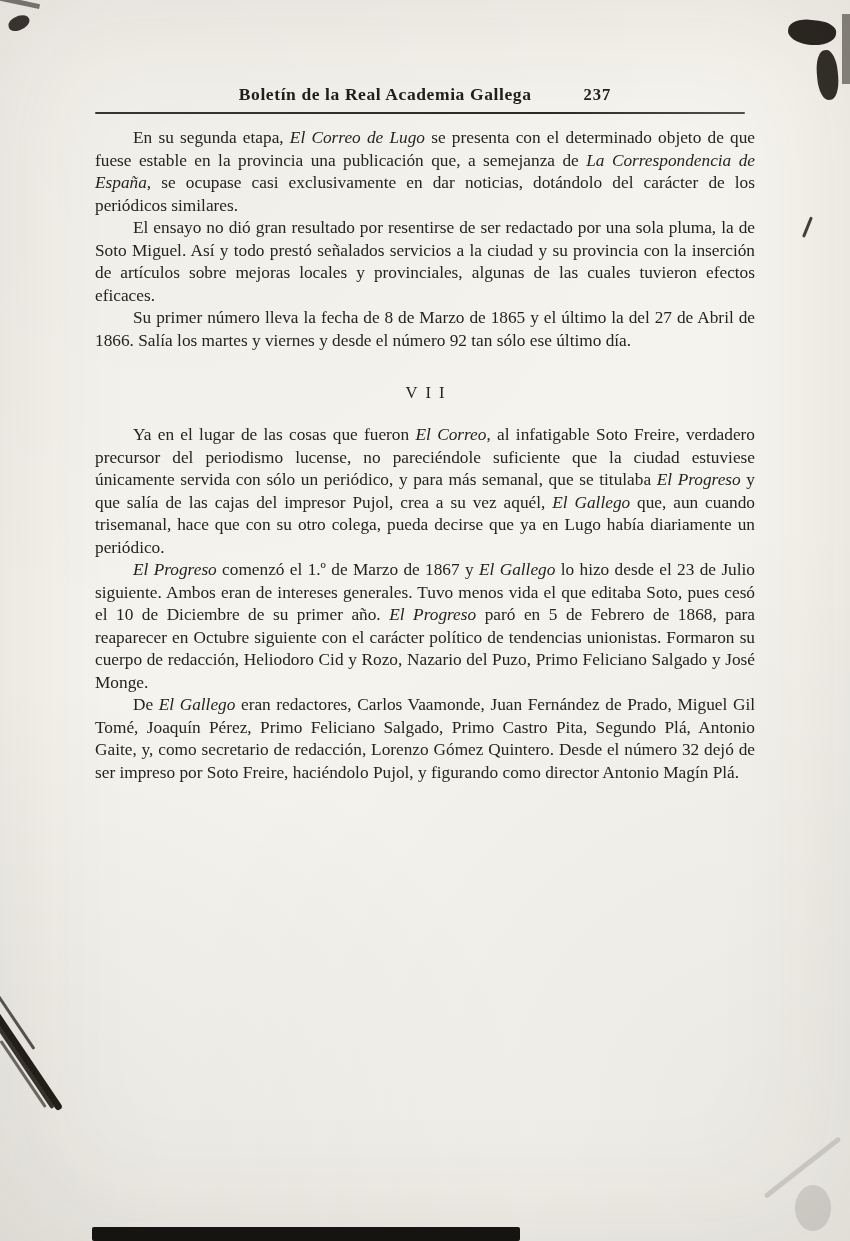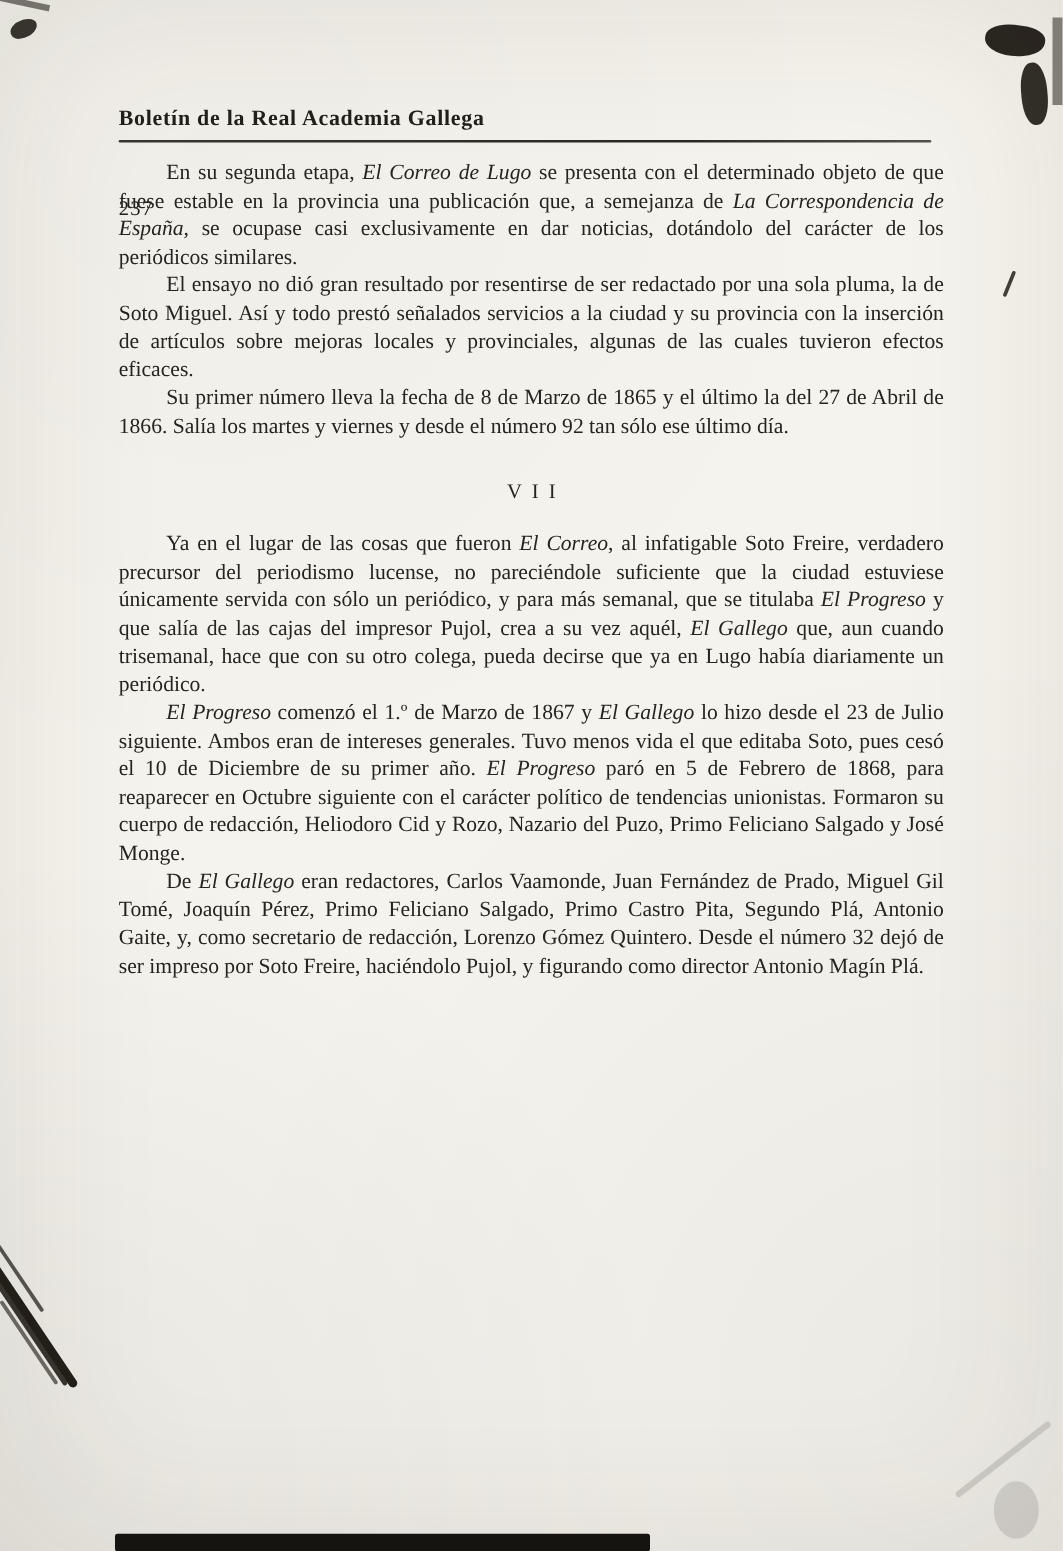--- a/index.html
+++ b/index.html
@@ -23,28 +23,28 @@
     overflow:hidden;
   }
   .page::after{
     content:"";position:absolute;inset:0;pointer-events:none;
     box-shadow:inset 0 0 140px rgba(60,50,30,0.10);
   }
 
   
   .header{
     position:absolute;top:84px;left:95px;width:660px;
-    display:flex;justify-content:center;align-items:baseline;gap:52px;flex-direction:column;
+    display:flex;justify-content:center;align-items:baseline;gap:52px;
   }
   .journal-title{
     font-weight:700;font-size:17.5px;letter-spacing:0.6px;
     color:#23201b;
   }
   .page-num{
-    font-size:16.5px;letter-spacing:1px;color:#23201b;
+    font-size:16.5px;letter-spacing:1px;color:#23201b;font-weight:bold;
   }
   .header-rule{
     position:absolute;top:112px;left:95px;width:650px;height:2px;
     background:linear-gradient(to right,#3a362f 0%,#2c2925 70%,#55504a 100%);
     border-radius:1px;
   }
 
   
   .text-block{
     position:absolute;top:127px;left:95px;width:660px;

